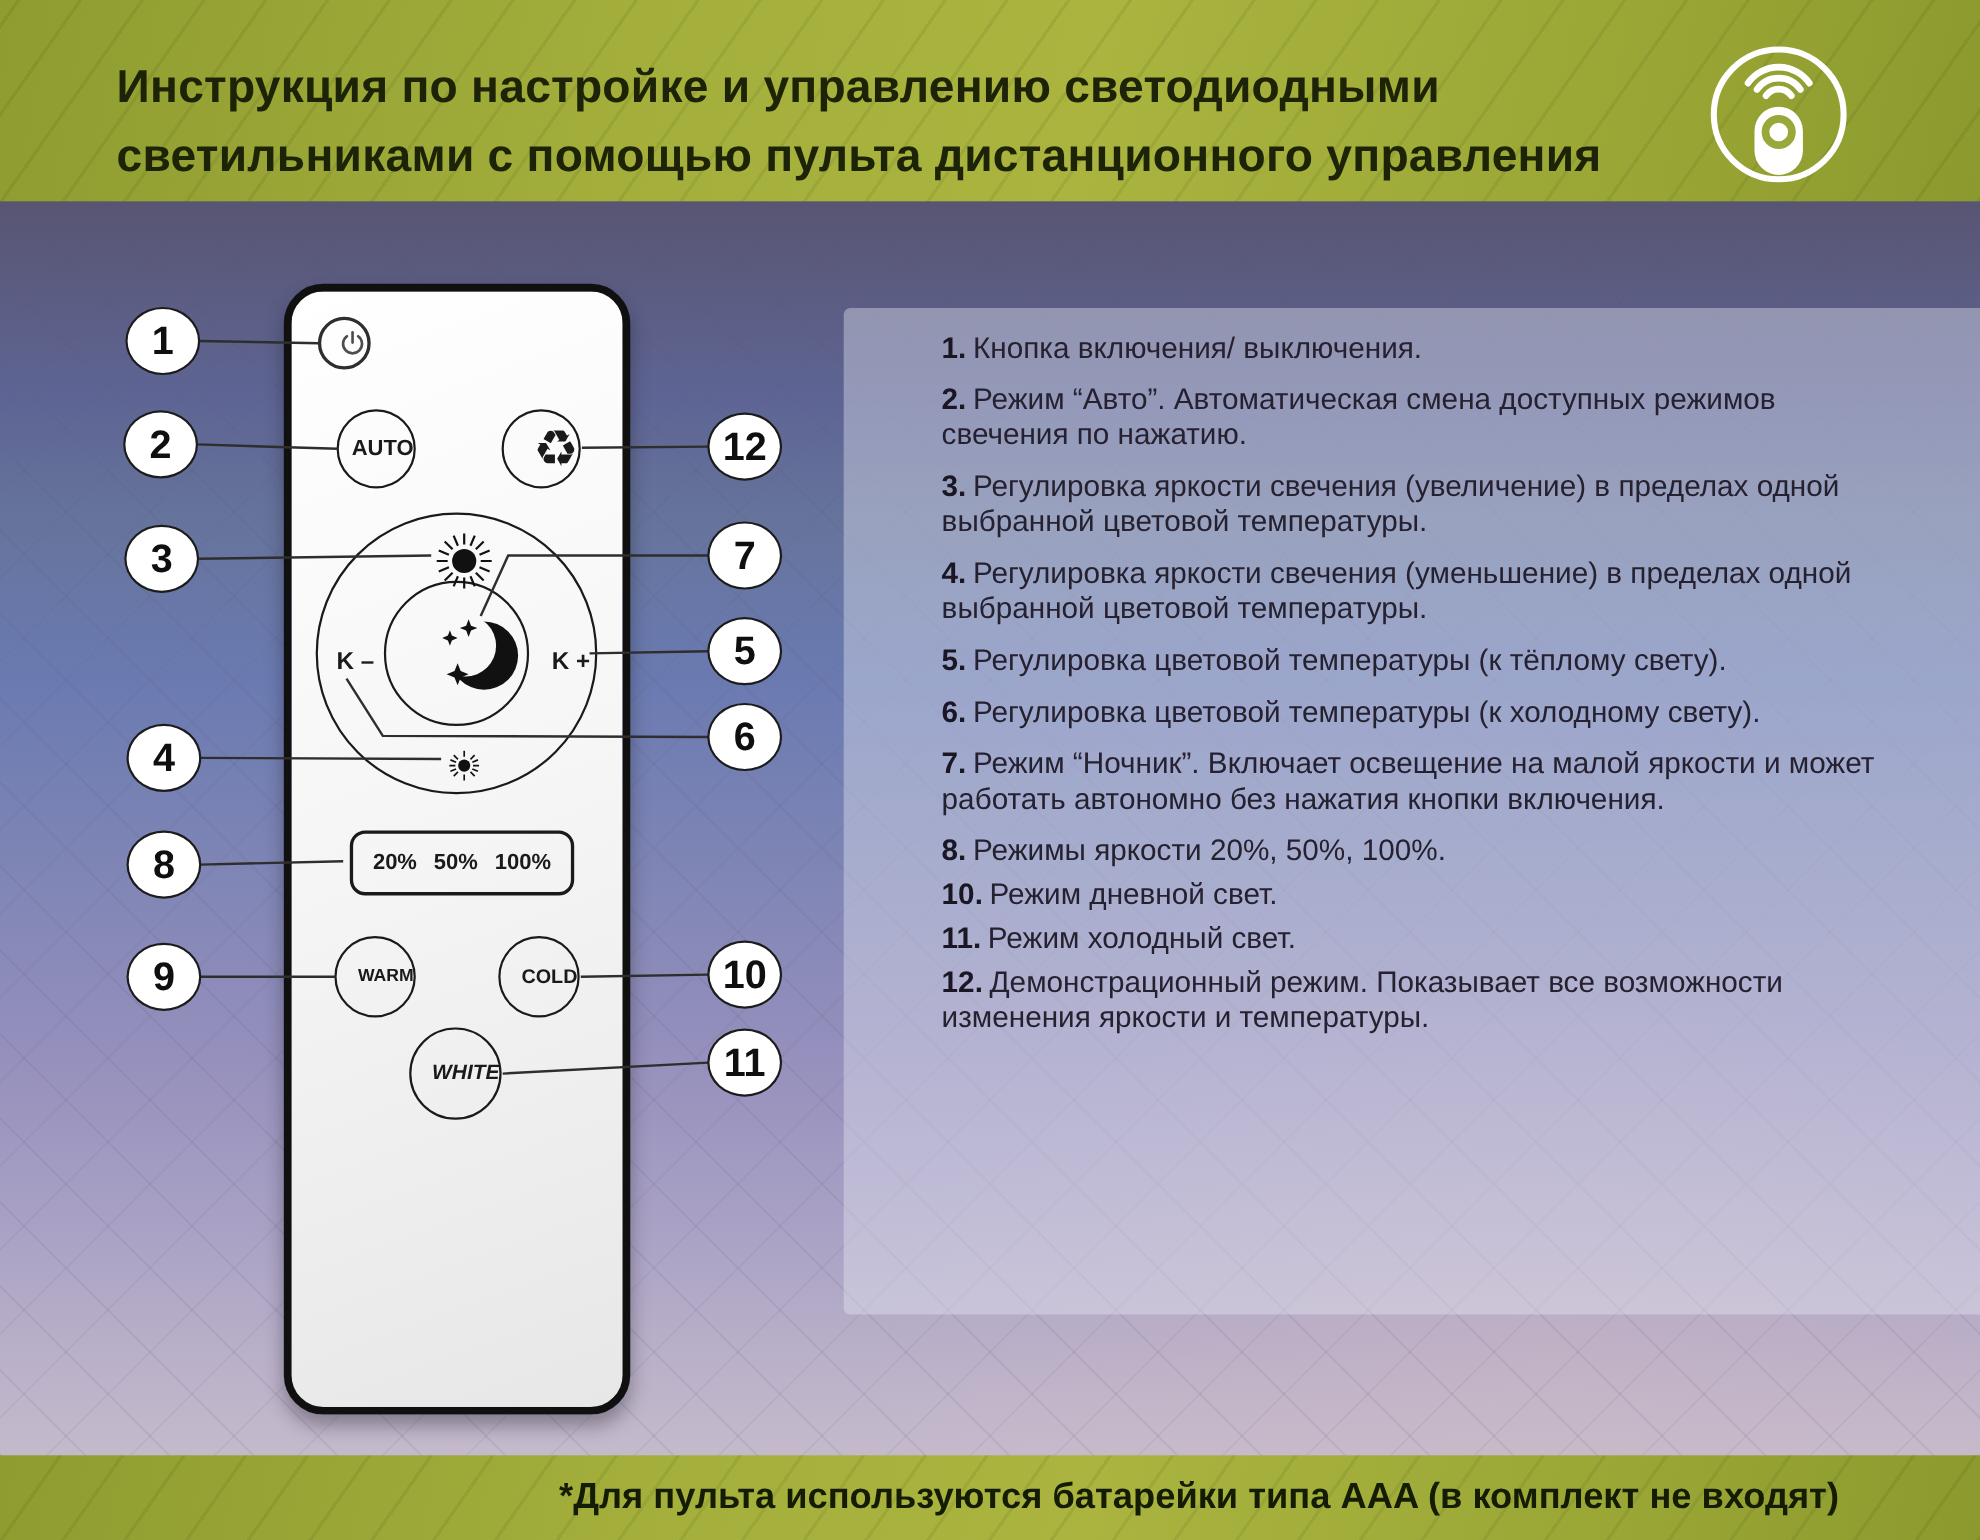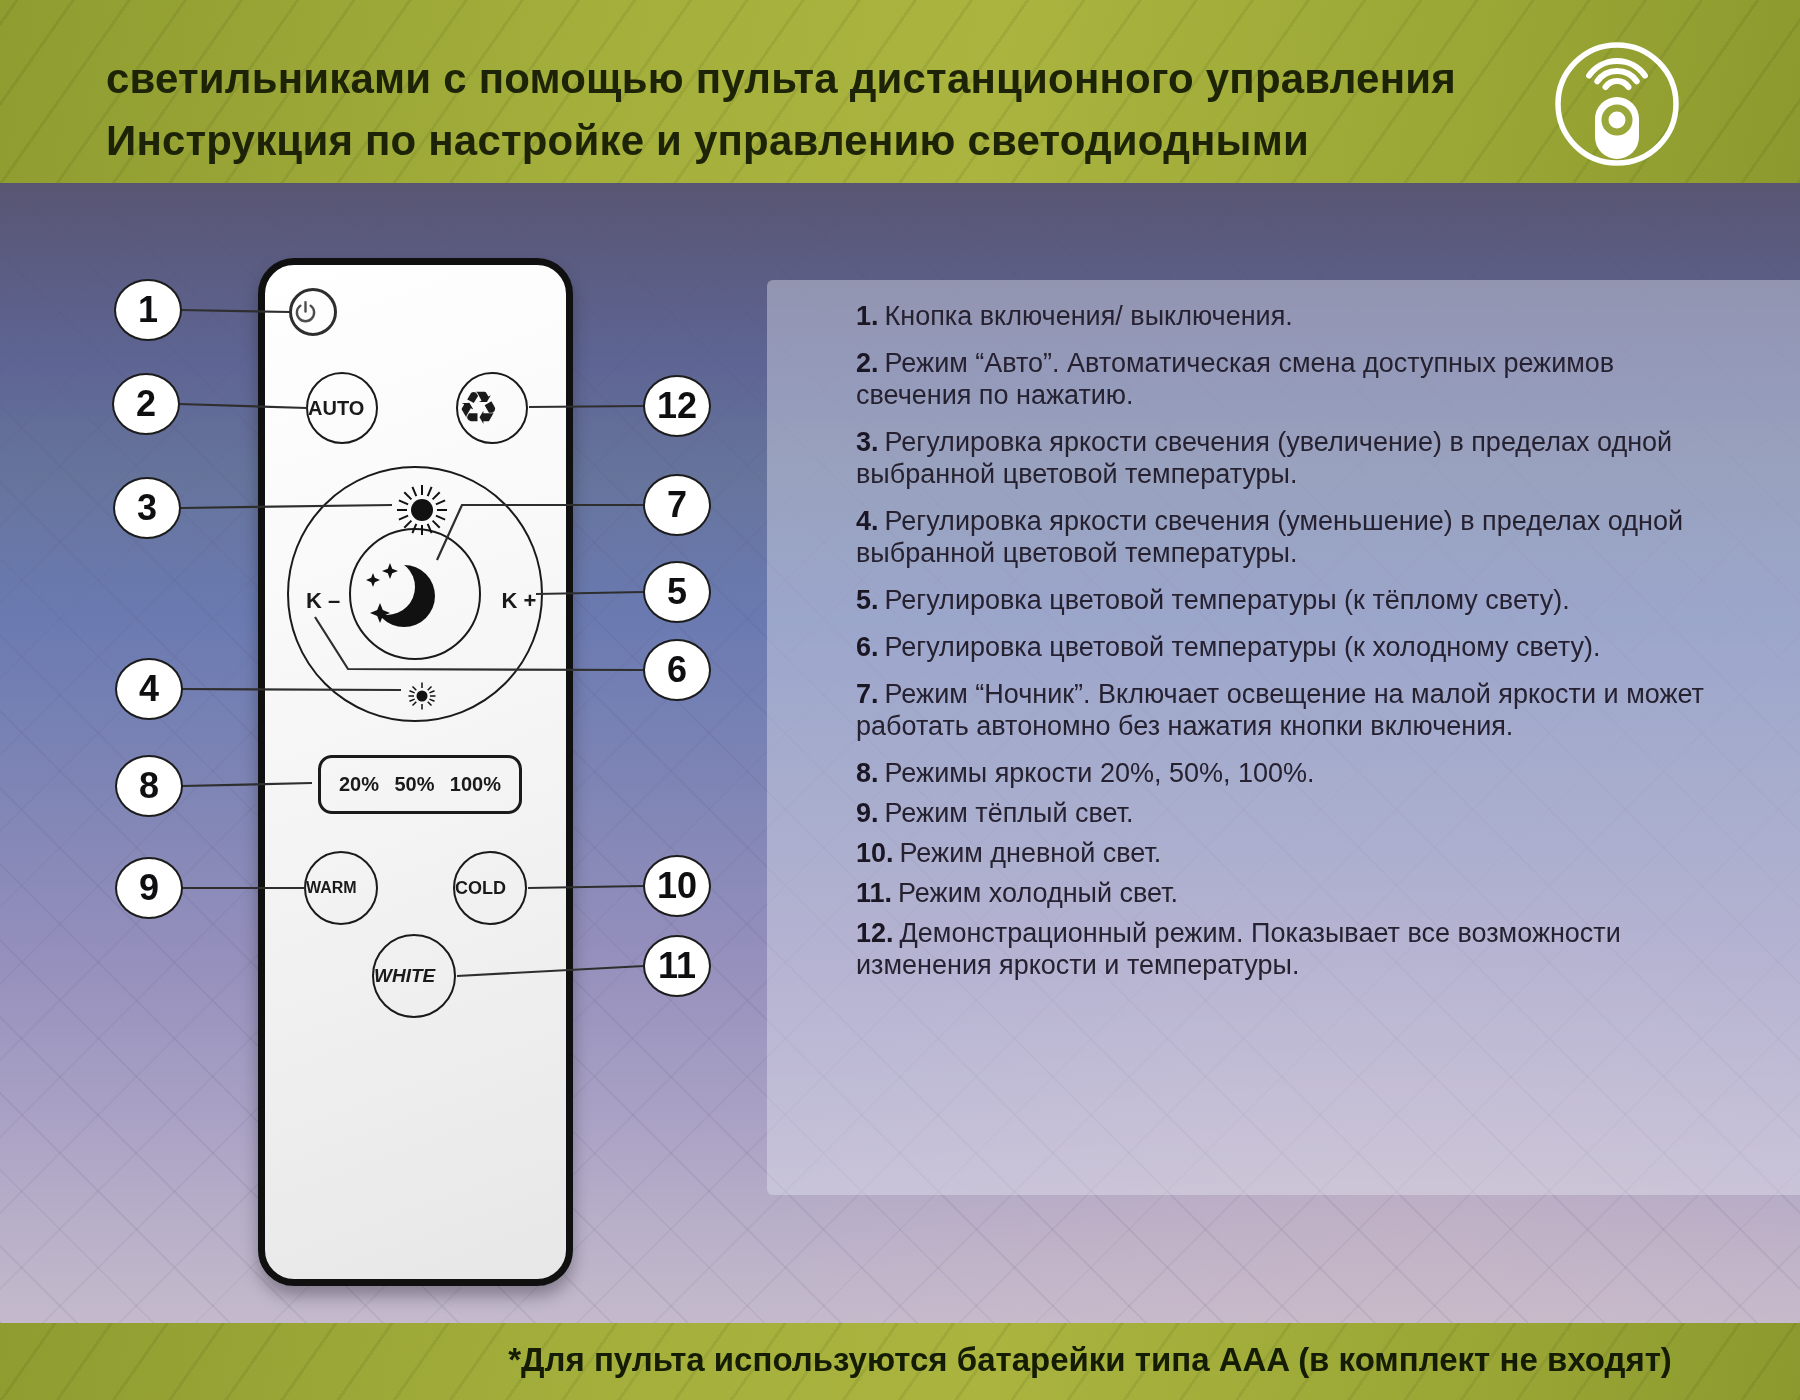--- a/index.html
+++ b/index.html
@@ -47,21 +47,21 @@
   .item.tight{margin-bottom:8px;}
   .item b{font-weight:bold;color:#1b1624;margin-right:6px;}
   
   .remote{
     position:absolute;left:258px;top:258px;width:315px;height:1028px;
     background:linear-gradient(160deg,#ffffff 0%,#f6f6f6 45%,#e7e7e7 100%);
     border:7px solid #101010;border-radius:36px;box-sizing:border-box;
     box-shadow:0 10px 16px rgba(25,25,35,0.35);
   }
   .circ{position:absolute;border:3px solid #1a1a1a;border-radius:50%;box-sizing:border-box;
-        display:flex;align-items:center;justify-content:flex-start;color:#1a1a1a;font-weight:bold;}
+        display:flex;align-items:center;justify-content:flex-end;color:#1a1a1a;font-weight:bold;}
   .thin{border-width:2.5px;}
   .btn-label{font-weight:bold;color:#1a1a1a;}
   .kbtn{position:absolute;width:52px;height:26px;line-height:26px;text-align:center;
         font-size:22px;font-weight:bold;color:#1a1a1a;}
   .pct-box{
     position:absolute;left:53px;top:490px;width:204px;height:59px;box-sizing:border-box;
     border:3px solid #1a1a1a;border-radius:14px;display:flex;align-items:center;
     justify-content:space-between;padding:0 18px;
   }
   .pct-box span{font-size:20px;font-weight:bold;color:#1a1a1a;}
@@ -74,22 +74,22 @@
   .lines{position:absolute;left:0;top:0;z-index:4;pointer-events:none;}
   .icon-svg{display:block;}
 </style>
 </head>
 <body>
 
 <div class="page">
 
   <div class="band header">
     <div class="title">
+      <div>Инструкция по настройке и управлению светодиодными</div>
       <div>светильниками с помощью пульта дистанционного управления</div>
-      <div>Инструкция по настройке и управлению светодиодными</div>
     </div>
     <svg class="hdr-icon" viewBox="0 0 126 126" width="126" height="126">
       <circle cx="63" cy="63" r="59" fill="none" stroke="#ffffff" stroke-width="5.5"></circle>
       <path d="M35.1 34.6 A34 34 0 0 1 90.9 34.6" fill="none" stroke="#ffffff" stroke-width="6" stroke-linecap="round"></path>
       <path d="M43.3 40.3 A24 24 0 0 1 82.7 40.3" fill="none" stroke="#ffffff" stroke-width="6" stroke-linecap="round"></path>
       <path d="M51.5 46 A14 14 0 0 1 74.5 46" fill="none" stroke="#ffffff" stroke-width="6" stroke-linecap="round"></path>
       <rect x="41" y="56" width="44" height="62" rx="22" fill="#ffffff"></rect>
       <circle cx="63" cy="79" r="12" fill="#ffffff" stroke="#9aa73a" stroke-width="7"></circle>
     </svg>
   </div>
@@ -218,21 +218,20 @@
   <div class="panel"></div>
   <div class="items">
     <div class="item"><b>1.</b><span>Кнопка включения/ выключения.</span></div>
     <div class="item"><b>2.</b><span>Режим “Авто”. Автоматическая смена доступных режимов свечения по нажатию.</span></div>
     <div class="item"><b>3.</b><span>Регулировка яркости свечения (увеличение) в пределах одной выбранной цветовой температуры.</span></div>
     <div class="item"><b>4.</b><span>Регулировка яркости свечения (уменьшение) в пределах одной выбранной цветовой температуры.</span></div>
     <div class="item"><b>5.</b><span>Регулировка цветовой температуры (к тёплому свету).</span></div>
     <div class="item"><b>6.</b><span>Регулировка цветовой температуры (к холодному свету).</span></div>
     <div class="item"><b>7.</b><span>Режим “Ночник”. Включает освещение на малой яркости и может работать автономно без нажатия кнопки включения.</span></div>
     <div class="item tight"><b>8.</b><span>Режимы яркости 20%, 50%, 100%.</span></div>
-    <div class="item tight"><b>9.</b><span>Режим тёплый свет.</span></div>
     <div class="item tight"><b>10.</b><span>Режим дневной свет.</span></div>
     <div class="item tight"><b>11.</b><span>Режим холодный свет.</span></div>
     <div class="item"><b>12.</b><span>Демонстрационный режим. Показывает все возможности изменения яркости и температуры.</span></div>
   </div>
 
   <div class="band footer"></div>
   <div class="footer-note">*Для пульта используются батарейки типа AAA (в комплект не входят)</div>
 
 </div>
 

